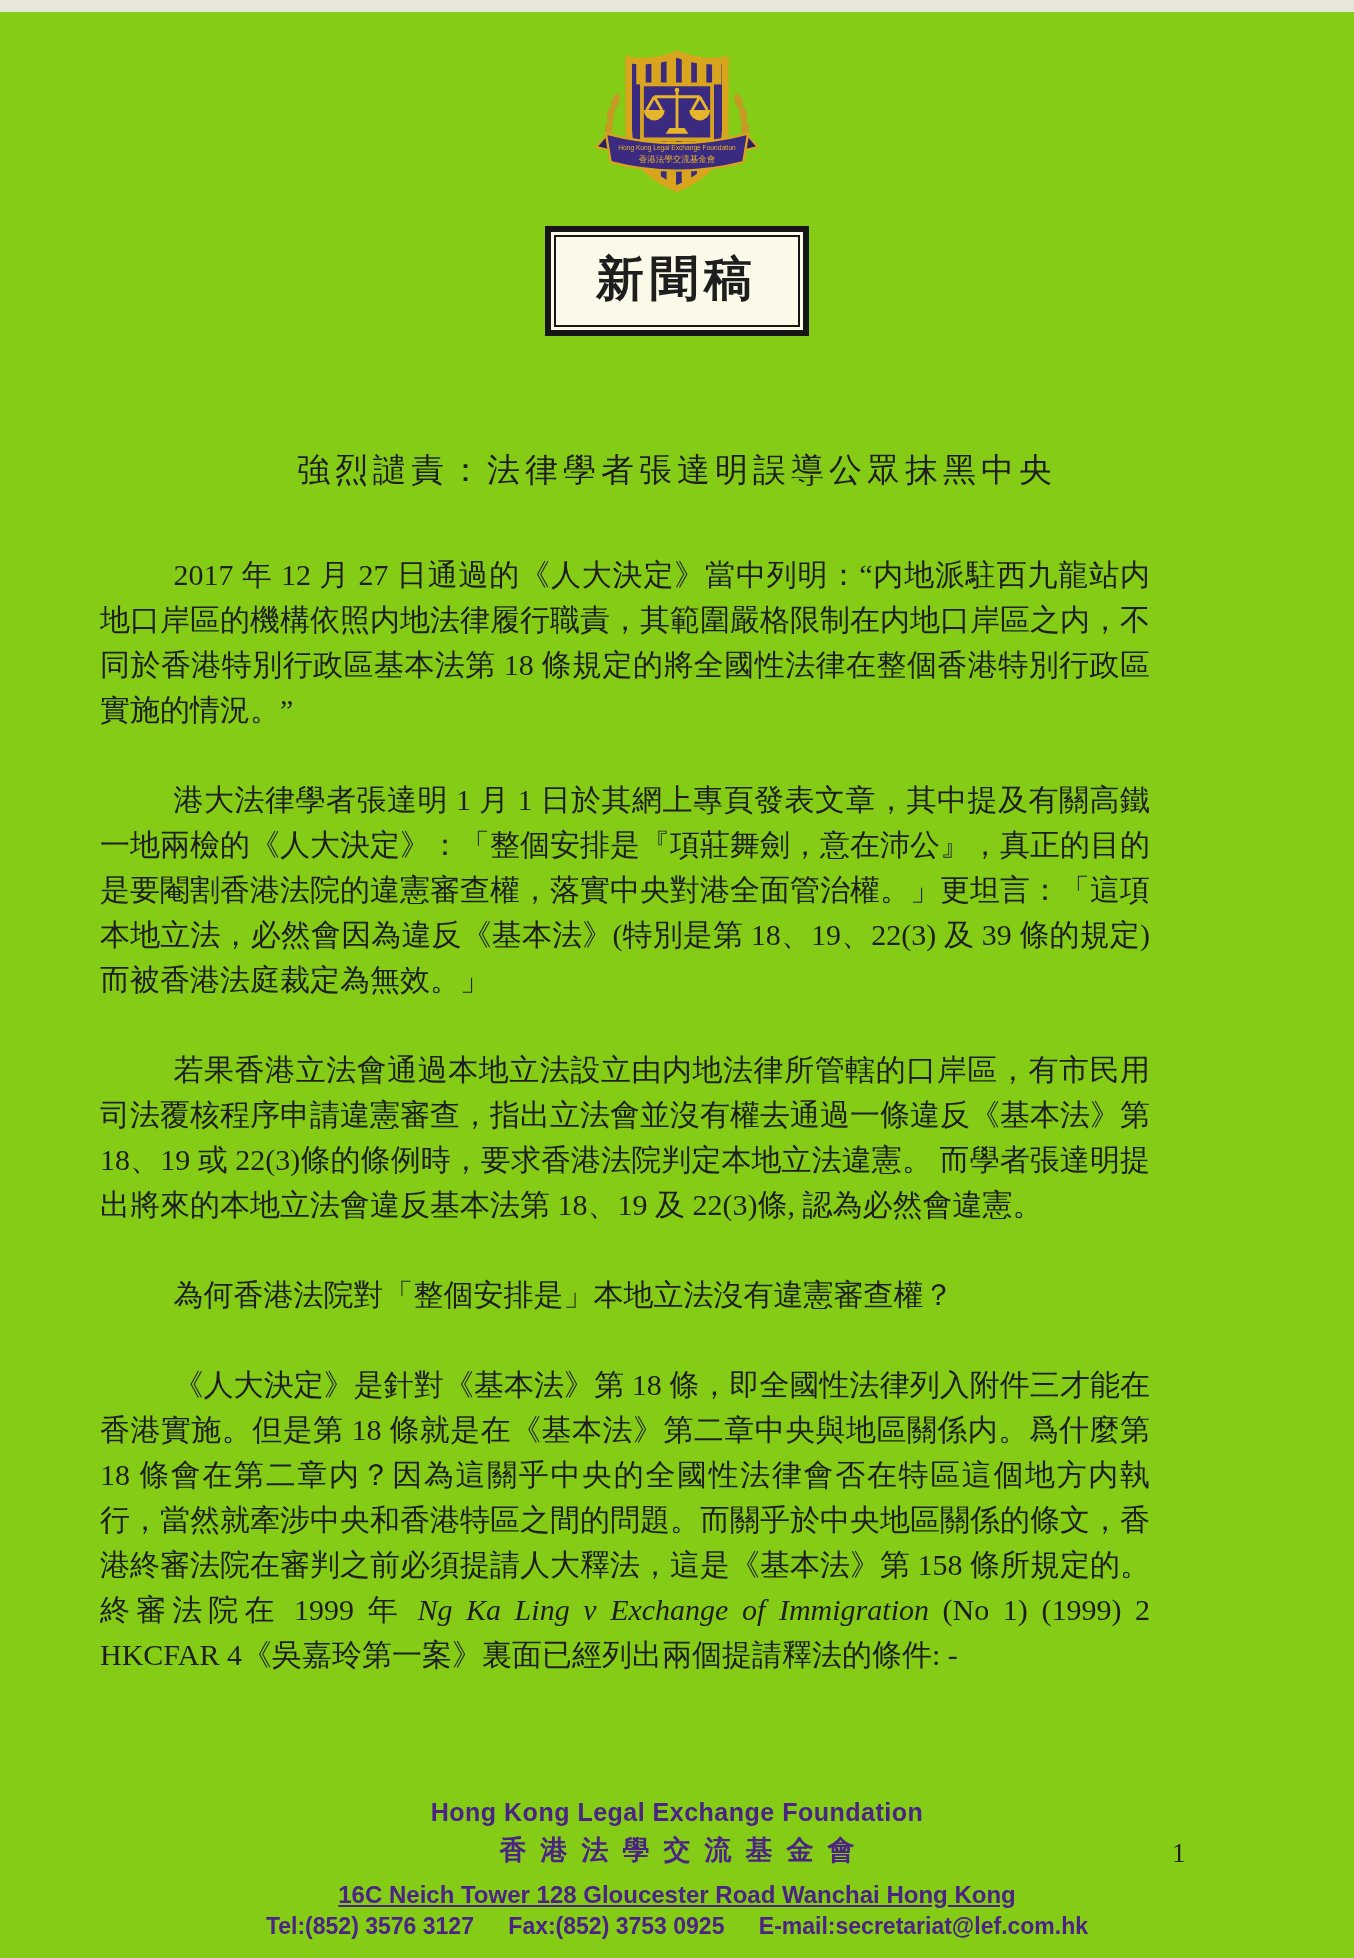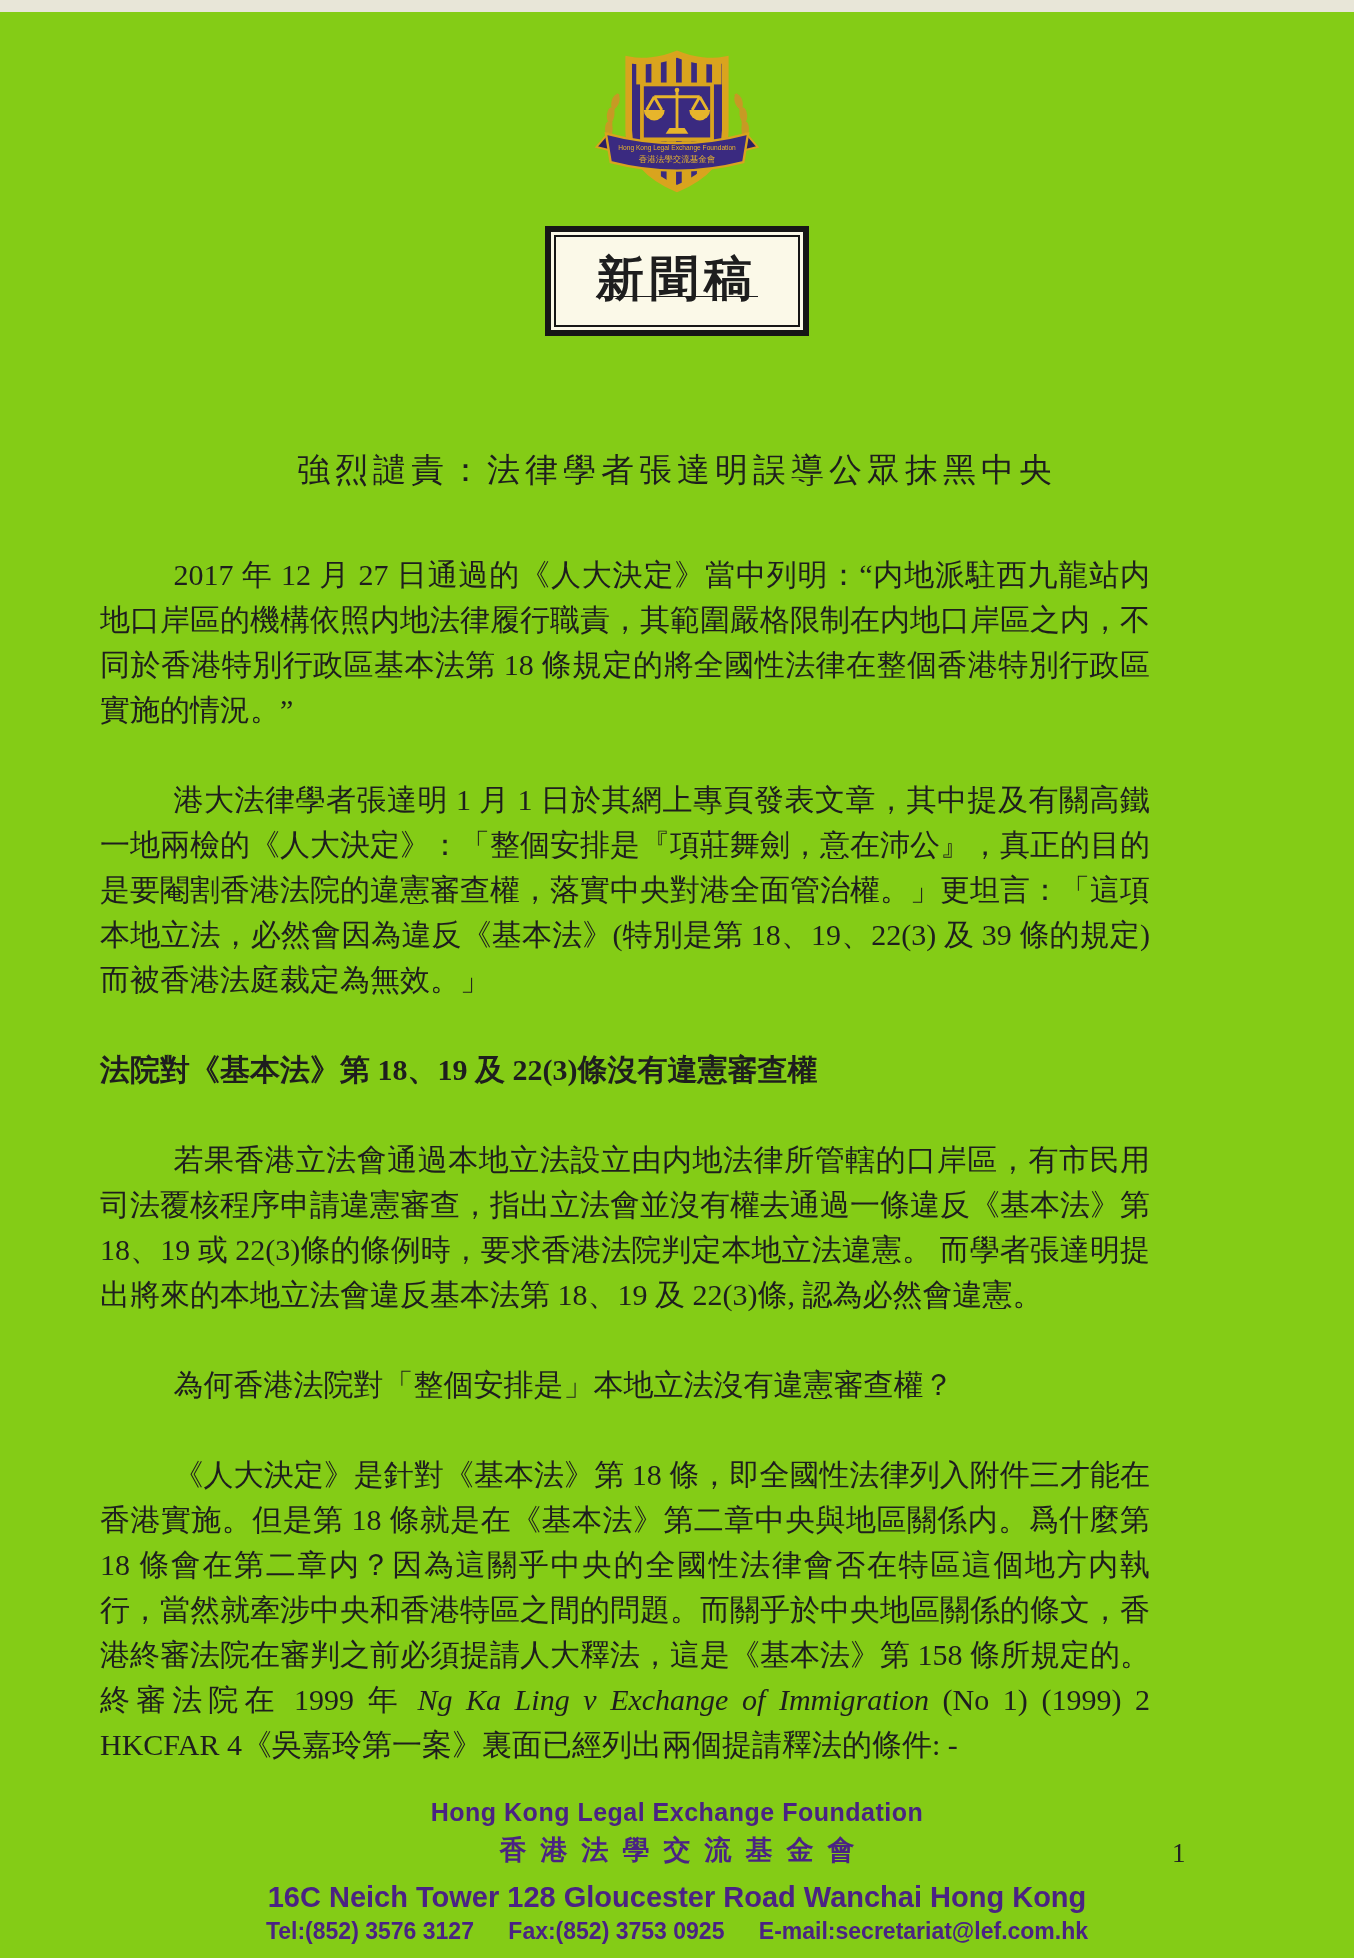--- a/index.html
+++ b/index.html
@@ -24,21 +24,20 @@
   svg text { font-family: "Liberation Sans", sans-serif; }
 
   .press-box {
     position: absolute;
     top: 214px;
     left: 50%;
     transform: translateX(-50%);
     border: 6px solid #161616;
     padding: 3px;
     background: #FBF9E8;
-    text-decoration: underline;
   }
   .press-box-inner {
     border: 2px solid #161616;
     padding: 10px 40px 14px 40px;
   }
   .press-title {
     font-size: 48px;
     font-weight: bold;
     letter-spacing: 6px;
     white-space: nowrap;
@@ -81,21 +80,21 @@
     position: absolute;
     top: 1786px;
     left: 0;
     width: 100%;
     text-align: center;
     font-family: "Liberation Sans", "DejaVu Sans", sans-serif;
     color: #4A2383;
   }
   .org-en { font-size: 25px; font-weight: bold; letter-spacing: 0.5px; }
   .org-zh { font-size: 27px; font-weight: bold; letter-spacing: 14px; text-indent: 14px; margin-top: 5px; }
-  .address { font-size: 29px; font-weight: bold; margin-top: 13px; }
+  .address { font-size: 24px; font-weight: bold; margin-top: 13px; text-decoration: underline; }
   .contact { font-size: 23px; font-weight: bold; margin-top: 4px; }
   .contact span { margin: 0 14px; }
   .website { font-size: 22px; font-weight: bold; margin-top: 16px; }
 
   .page-number {
     position: absolute;
     top: 1826px;
     left: 1172px;
     font-size: 27px;
     color: #222;
@@ -178,21 +177,20 @@
     <div class="press-box-inner">
       <span class="press-title">新聞稿</span>
     </div>
   </div>
 
   <h1 class="headline">強烈譴責：法律學者張達明誤導公眾抹黑中央</h1>
 
   <main class="body-text">
     <p class="para indent">2017 年 12 月 27 日通過的《人大決定》當中列明：“内地派駐西九龍站内地口岸區的機構依照内地法律履行職責，其範圍嚴格限制在内地口岸區之内，不同於香港特別行政區基本法第 18 條規定的將全國性法律在整個香港特別行政區實施的情況。”</p>
     <p class="para indent">港大法律學者張達明 1 月 1 日於其網上專頁發表文章，其中提及有關高鐵一地兩檢的《人大決定》：「整個安排是『項莊舞劍，意在沛公』，真正的目的是要閹割香港法院的違憲審查權，落實中央對港全面管治權。」更坦言：「這項本地立法，必然會因為違反《基本法》(特別是第 18、19、22(3) 及 39 條的規定)而被香港法庭裁定為無效。」</p>
-    <h2 class="section-heading">法院對《基本法》第 18、19 及 22(3)條沒有違憲審查權</h2>
     <p class="para indent">若果香港立法會通過本地立法設立由内地法律所管轄的口岸區，有市民用司法覆核程序申請違憲審查，指出立法會並沒有權去通過一條違反《基本法》第 18、19 或 22(3)條的條例時，要求香港法院判定本地立法違憲。 而學者張達明提出將來的本地立法會違反基本法第 18、19 及 22(3)條, 認為必然會違憲。</p>
     <p class="para indent">為何香港法院對「整個安排是」本地立法沒有違憲審查權？</p>
     <p class="para indent"><span>《人大決定》是針對《基本法》第 18 條，即全國性法律列入附件三才能在香港實施。但是第 18 條就是在《基本法》第二章中央與地區關係内。爲什麼第 18 條會在第二章内？因為這關乎中央的全國性法律會否在特區這個地方内執行，當然就牽涉中央和香港特區之間的問題。而關乎於中央地區關係的條文，香港終審法院在審判之前必須提請人大釋法，這是《基本法》第 158 條所規定的。終審法院在 1999 年 </span><em class="case-name">Ng Ka Ling v Exchange of Immigration</em><span> (No 1) (1999) 2 HKCFAR 4《吳嘉玲第一案》裏面已經列出兩個提請釋法的條件: -</span></p>
   </main>
 
   <footer class="footer">
     <div class="org-en">Hong Kong Legal Exchange Foundation</div>
     <div class="org-zh">香港法學交流基金會</div>
     <div class="address">16C Neich Tower 128 Gloucester Road Wanchai Hong Kong</div>
     <div class="contact">

